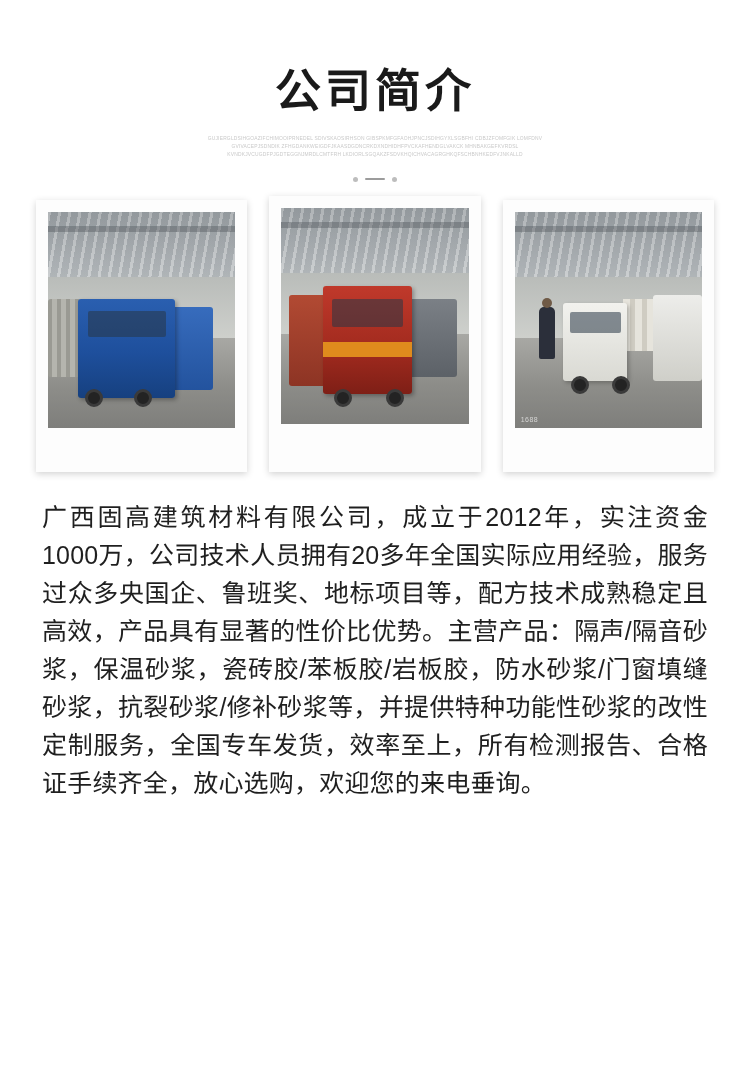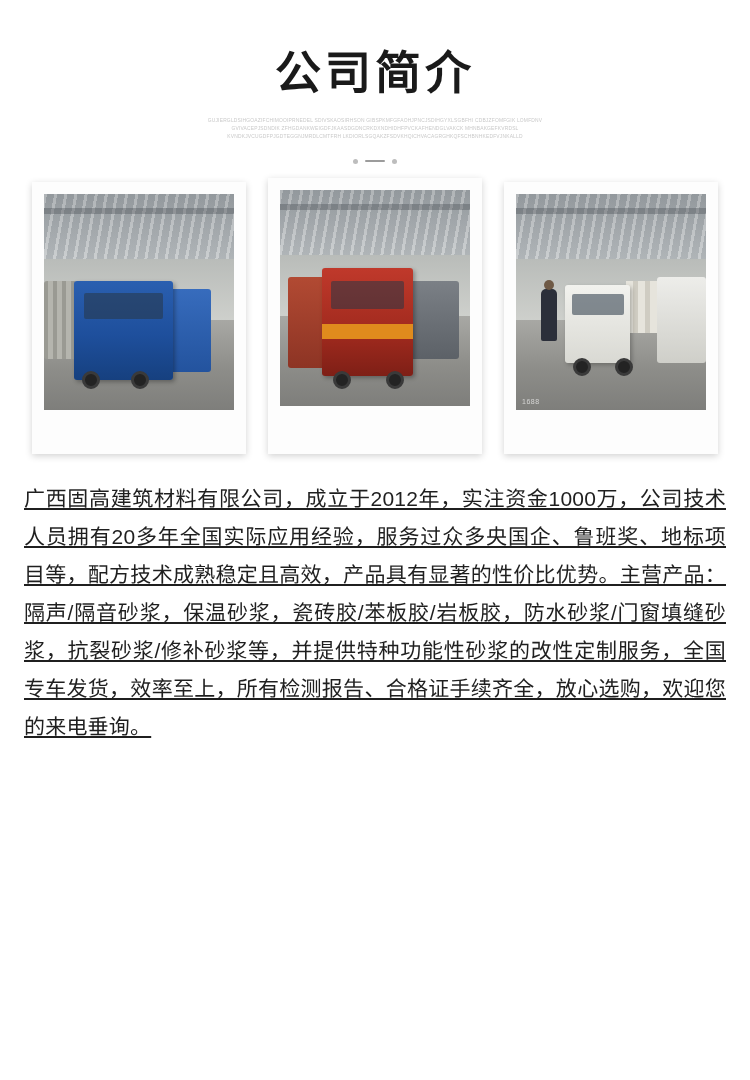--- a/index.html
+++ b/index.html
@@ -14,21 +14,21 @@
     font-family: "Liberation Sans", "DejaVu Sans", sans-serif;
     color: #222;
     overflow: hidden;
     position: relative;
   }
 
   .page {
     width: 750px;
     min-height: 1080px;
     background: #fff;
-    padding: 0;
+    padding: 18px;
   }
 
   
   .header {
     padding-top: 46px;
     text-align: center;
   }
   .main-title {
     font-size: 46px;
     font-weight: 700;
@@ -241,26 +241,25 @@
     position: absolute;
     left: 6px; bottom: 5px;
     font-size: 7px;
     color: rgba(255,255,255,0.65);
     letter-spacing: 0.5px;
   }
 
   
   .body-copy {
     margin: 26px 24px 0 24px;
-    font-size: 21px;
+    font-size: 25px;
     line-height: 38px;
     color: #1f1f1f;
     text-align: justify;
     letter-spacing: 0.2px;
-    text-decoration: underline;
   }
 </style>
 </head>
 <body>
 
 <div class="page">
 
   <div class="header">
     <h1 class="main-title">公司简介</h1>
     <div class="tiny-lines">

